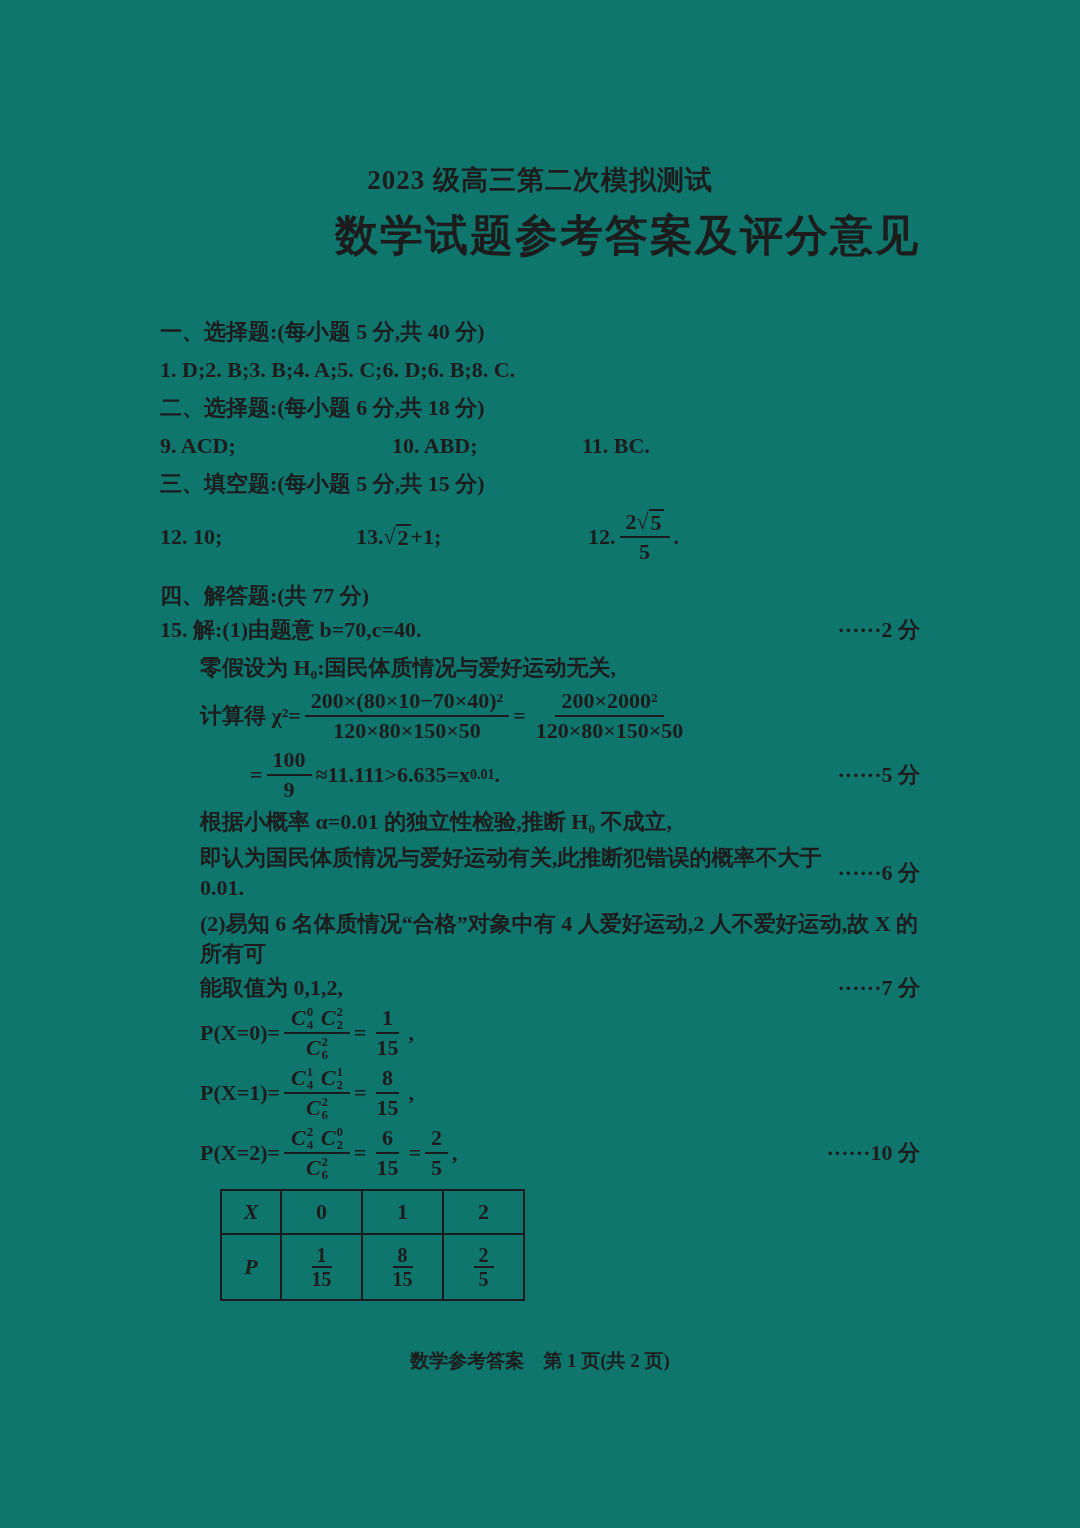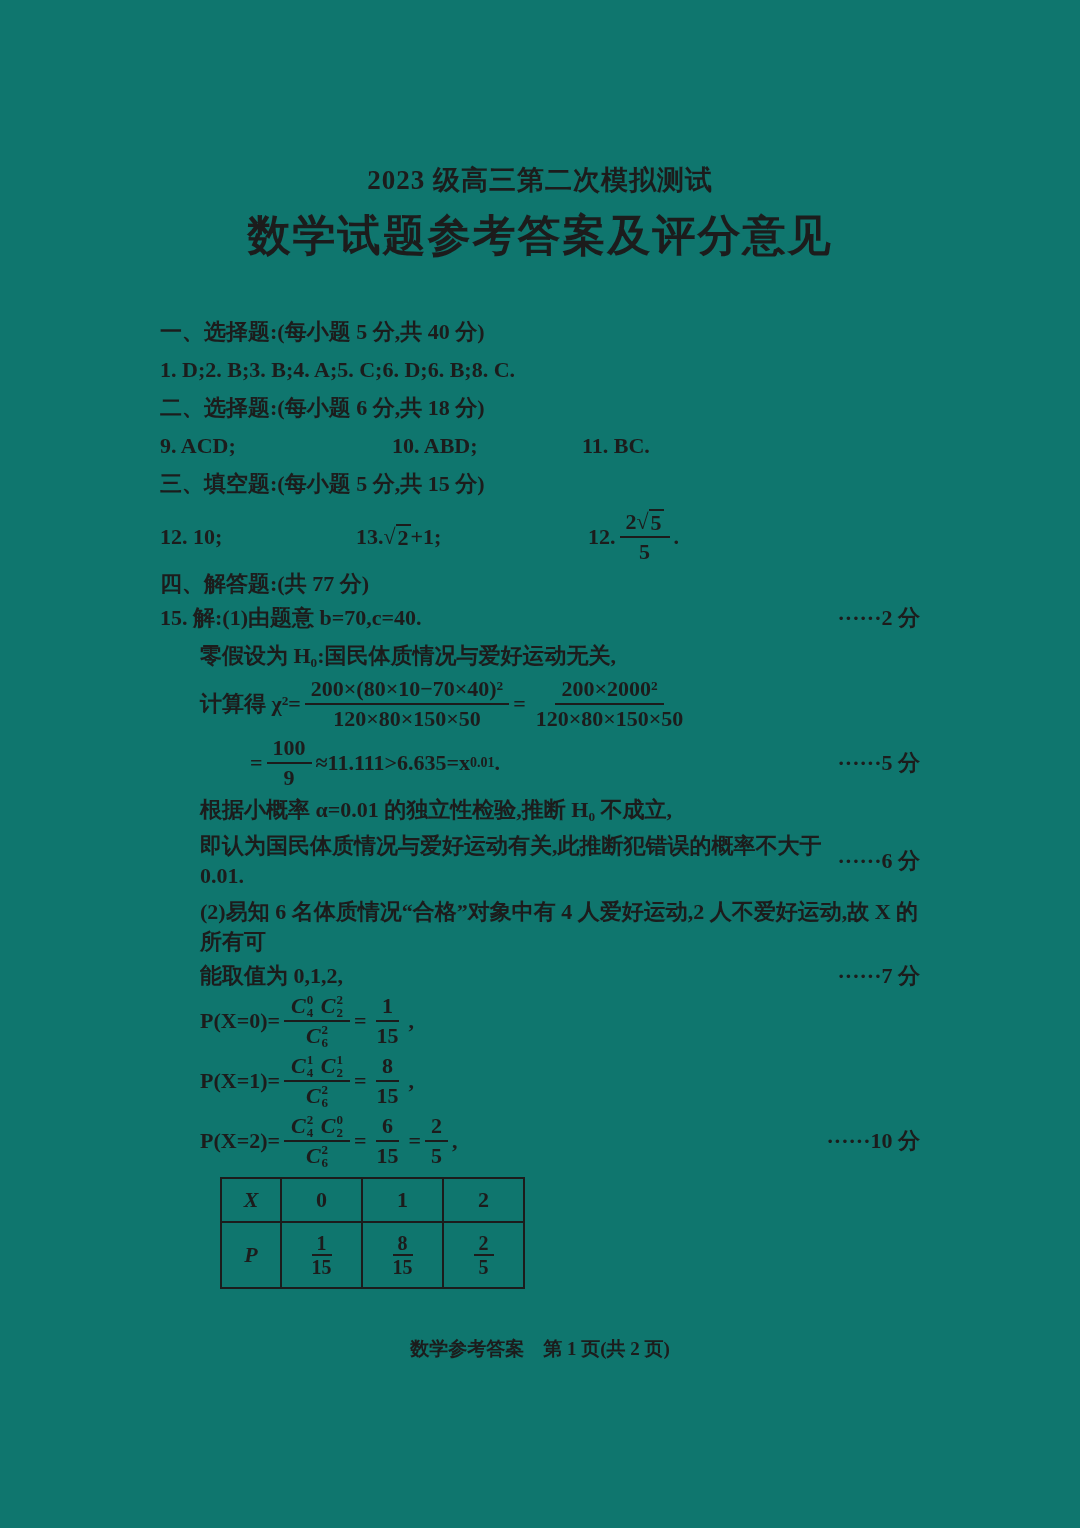--- a/index.html
+++ b/index.html
@@ -9,25 +9,25 @@
     font-family:"Liberation Serif","DejaVu Serif",serif;
     color:#1c1c1c;
   }
   .page{
     position:relative;width:1080px;height:1528px;
     background:#0f766e;overflow:hidden;
     font-weight:700;
   }
   .doc{padding:165px 160px 0 160px;width:760px;}
   .title1{text-align:center;font-size:27px;line-height:30px;letter-spacing:1px;}
-  .title2{text-align:center;font-size:43px;line-height:54px;margin-top:14px;letter-spacing:2px;}
+  .title2{text-align:right;font-size:43px;line-height:54px;margin-top:14px;letter-spacing:2px;}
   .sec-header{font-size:22px;line-height:30px;}
   .sh1{margin-top:54px;}
   .sh2,.sh3{margin-top:8px;}
-  .sh4{margin-top:2px;}
+  .sh4{margin-top:14px;}
   .ans-row{display:flex;align-items:center;font-size:22px;line-height:30px;margin-top:8px;}
   .ans-row-1{justify-content:flex-start;width:710px;}
   .ans-row-2 .a-9{width:232px;display:inline-block;}
   .ans-row-2 .a-10{width:190px;display:inline-block;}
   .ans-row-3{margin-top:8px;min-height:60px;}
   .ans-row-3 .a-12{width:196px;display:inline-block;}
   .ans-row-3 .a-13{width:232px;display:inline-flex;align-items:center;text-align:center;}
   .line{font-size:22px;line-height:30px;}
   .row{display:flex;align-items:center;font-size:22px;line-height:30px;}
   .score{margin-left:auto;white-space:nowrap;}

